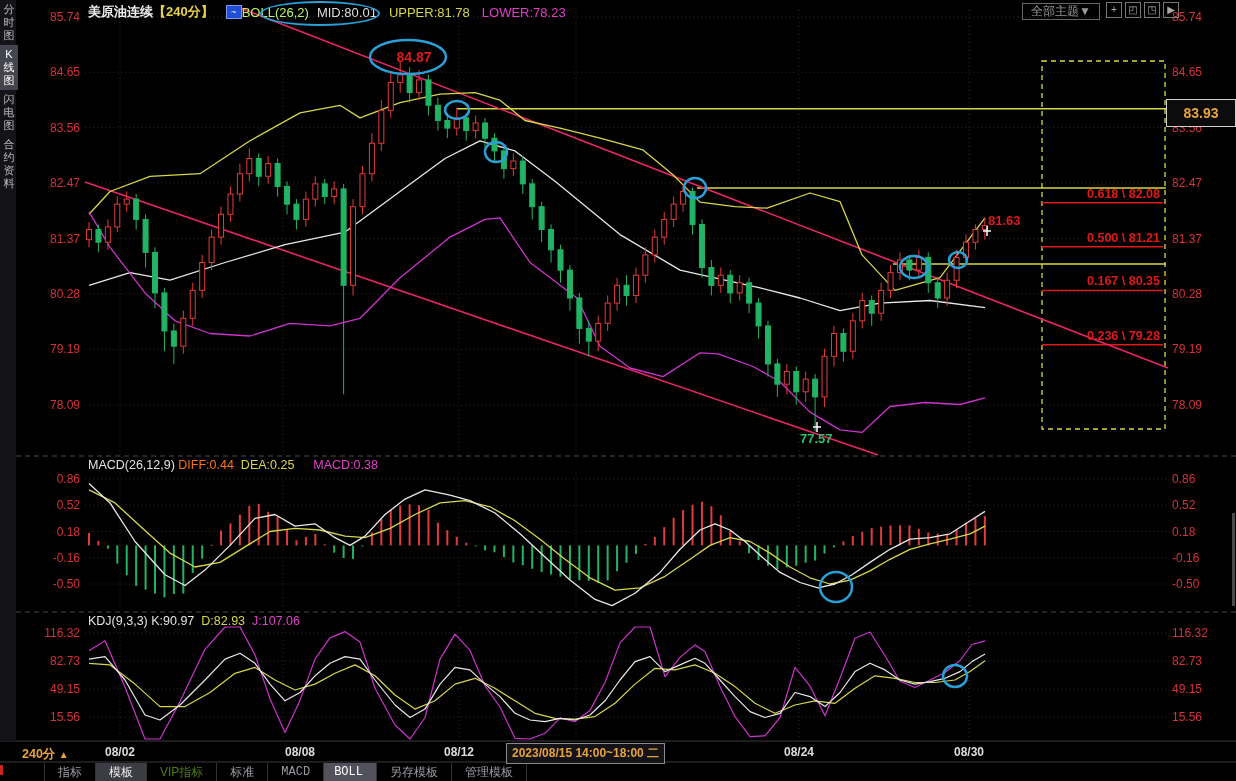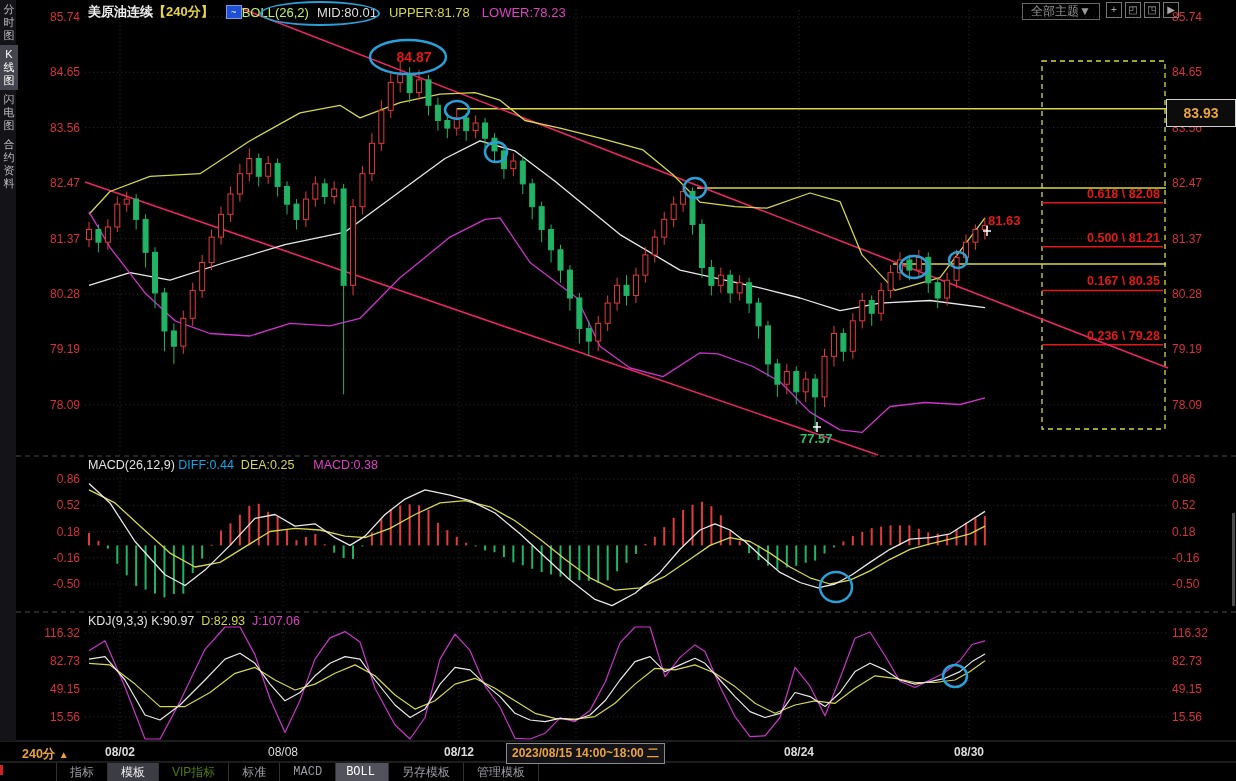--- a/index.html
+++ b/index.html
@@ -33,21 +33,21 @@
   .ind-hdr{z-index:2;font-size:12.5px;white-space:nowrap;}
   
   #box8393{left:1166px;top:99px;width:68px;height:26px;background:#0c0c0c;border:1px solid #cfcfcf;
        color:#e8a33d;font-weight:bold;font-size:14px;line-height:26px;text-align:center;z-index:3;}
   
   .xlbl{color:#dcdcdc;font-size:12px;font-weight:bold;z-index:2;}
   #date-box{border:1px solid #8a8a8a;background:#131318;color:#e8a33d;font-size:12px;
        font-weight:bold;padding:1px 5px;z-index:2;white-space:nowrap;}
   #period-lbl{left:22px;top:746px;color:#e8a33d;font-size:12.5px;font-weight:bold;z-index:2;}
   
-  #toolbar{left:56px;top:763px;height:18px;display:flex;font-size:12px;color:#9a9aa2;z-index:2;}
+  #toolbar{left:44px;top:763px;height:18px;display:flex;font-size:12px;color:#9a9aa2;z-index:2;}
   .tb-item{padding:0 13px;line-height:18px;border-right:1px solid #333;cursor:pointer;}
   .tb-item:first-child{border-left:1px solid #333;}
   .tb-item.selected{background:#3c3c44;color:#eee;}
   .tb-item.selected2{background:#52525c;color:#fff;font-family:"Liberation Mono",monospace;padding-left:10px;}
   .tb-item.vip{color:#4d7c0f;}
   .tb-item.mono{font-family:"Liberation Mono",monospace;}
   #red-tick{left:0;top:765px;width:3px;height:10px;background:#c22;z-index:2;}
 </style>
 </head>
 <body>
@@ -536,21 +536,21 @@
   <div id="theme-btn" class="abs">全部主题▼</div>
   <div id="win-icons" class="abs">
     <div class="wicon">+</div>
     <div class="wicon">◰</div>
     <div class="wicon">◳</div>
     <div class="wicon">▶</div>
   </div>
 
   <div class="abs ind-hdr" style="left:88px;top:458px;">
     <span style="color:#e2e2e2;">MACD(26,12,9)</span>
-    <span style="color:#0ea5e9;margin-top:22px;">DIFF:0.44</span>&nbsp;
+    <span style="color:#f97316;margin-top:22px;">DIFF:0.44</span>&nbsp;
     <span style="color:#d6d64a;">DEA:0.25</span>&nbsp;
     <span style="color:#e040c8;margin-left:12px;">MACD:0.38</span>
   </div>
 
   <div class="abs ind-hdr" style="left:88px;top:614px;">
     <span style="color:#e2e2e2;">KDJ(9,3,3)</span>
     <span style="color:#e2e2e2;">K:90.97</span>&nbsp;
     <span style="color:#d6d64a;">D:82.93</span>&nbsp;
     <span style="color:#e040c8;">J:107.06</span>
   </div>
@@ -609,19 +609,19 @@
       <div class="lbl" style="left: 18px; top: 654.004px; color: rgb(214, 49, 60);;width:62px;text-align:right;">82.73</div>
       <div class="lbl" style="left: 1172px; top: 654.004px; color: rgb(214, 49, 60);">82.73</div>
       <div class="lbl" style="left: 18px; top: 682px; color: rgb(214, 49, 60);;width:62px;text-align:right;">49.15</div>
       <div class="lbl" style="left: 1172px; top: 682px; color: rgb(214, 49, 60);">49.15</div>
       <div class="lbl" style="left: 18px; top: 710.004px; color: rgb(214, 49, 60);;width:62px;text-align:right;">15.56</div>
       <div class="lbl" style="left: 1172px; top: 710.004px; color: rgb(214, 49, 60);">15.56</div>
       <div class="lbl" style="left: 386px; top: 50px; color: rgb(224, 25, 25);;font-weight:bold;font-size:14px;width:56px;text-align:center;">84.87</div>
       <div class="lbl" style="left: 800px; top: 432px; color: rgb(47, 191, 107);;font-weight:bold;font-size:13px;">77.57</div>
       <div class="lbl" style="left: 988px; top: 214px; color: rgb(224, 25, 25);;font-weight:bold;font-size:13px;">81.63</div>
       <div class="lbl xlbl" style="left: 96px; top: 745px; color: rgb(220, 220, 220);;width:48px;text-align:center;font-weight:bold;">08/02</div>
-      <div class="lbl xlbl" style="left: 259px; top: 745px; color: rgb(220, 220, 220);;width:48px;text-align:center;font-weight:normal;">08/08</div>
+      <div class="lbl xlbl" style="left: 276px; top: 745px; color: rgb(220, 220, 220);;width:48px;text-align:center;font-weight:bold;">08/08</div>
       <div class="lbl xlbl" style="left: 435px; top: 745px; color: rgb(220, 220, 220);;width:48px;text-align:center;font-weight:bold;">08/12</div>
       <div class="lbl xlbl" style="left: 775px; top: 745px; color: rgb(220, 220, 220);;width:48px;text-align:center;font-weight:bold;">08/24</div>
       <div class="lbl xlbl" style="left: 945px; top: 745px; color: rgb(220, 220, 220);;width:48px;text-align:center;font-weight:bold;">08/30</div>
       <div id="date-box" class="abs" style="left: 506px; top: 743px;">2023/08/15 14:00~18:00 二</div>
     </div>
 </div>
 
 </body></html>

